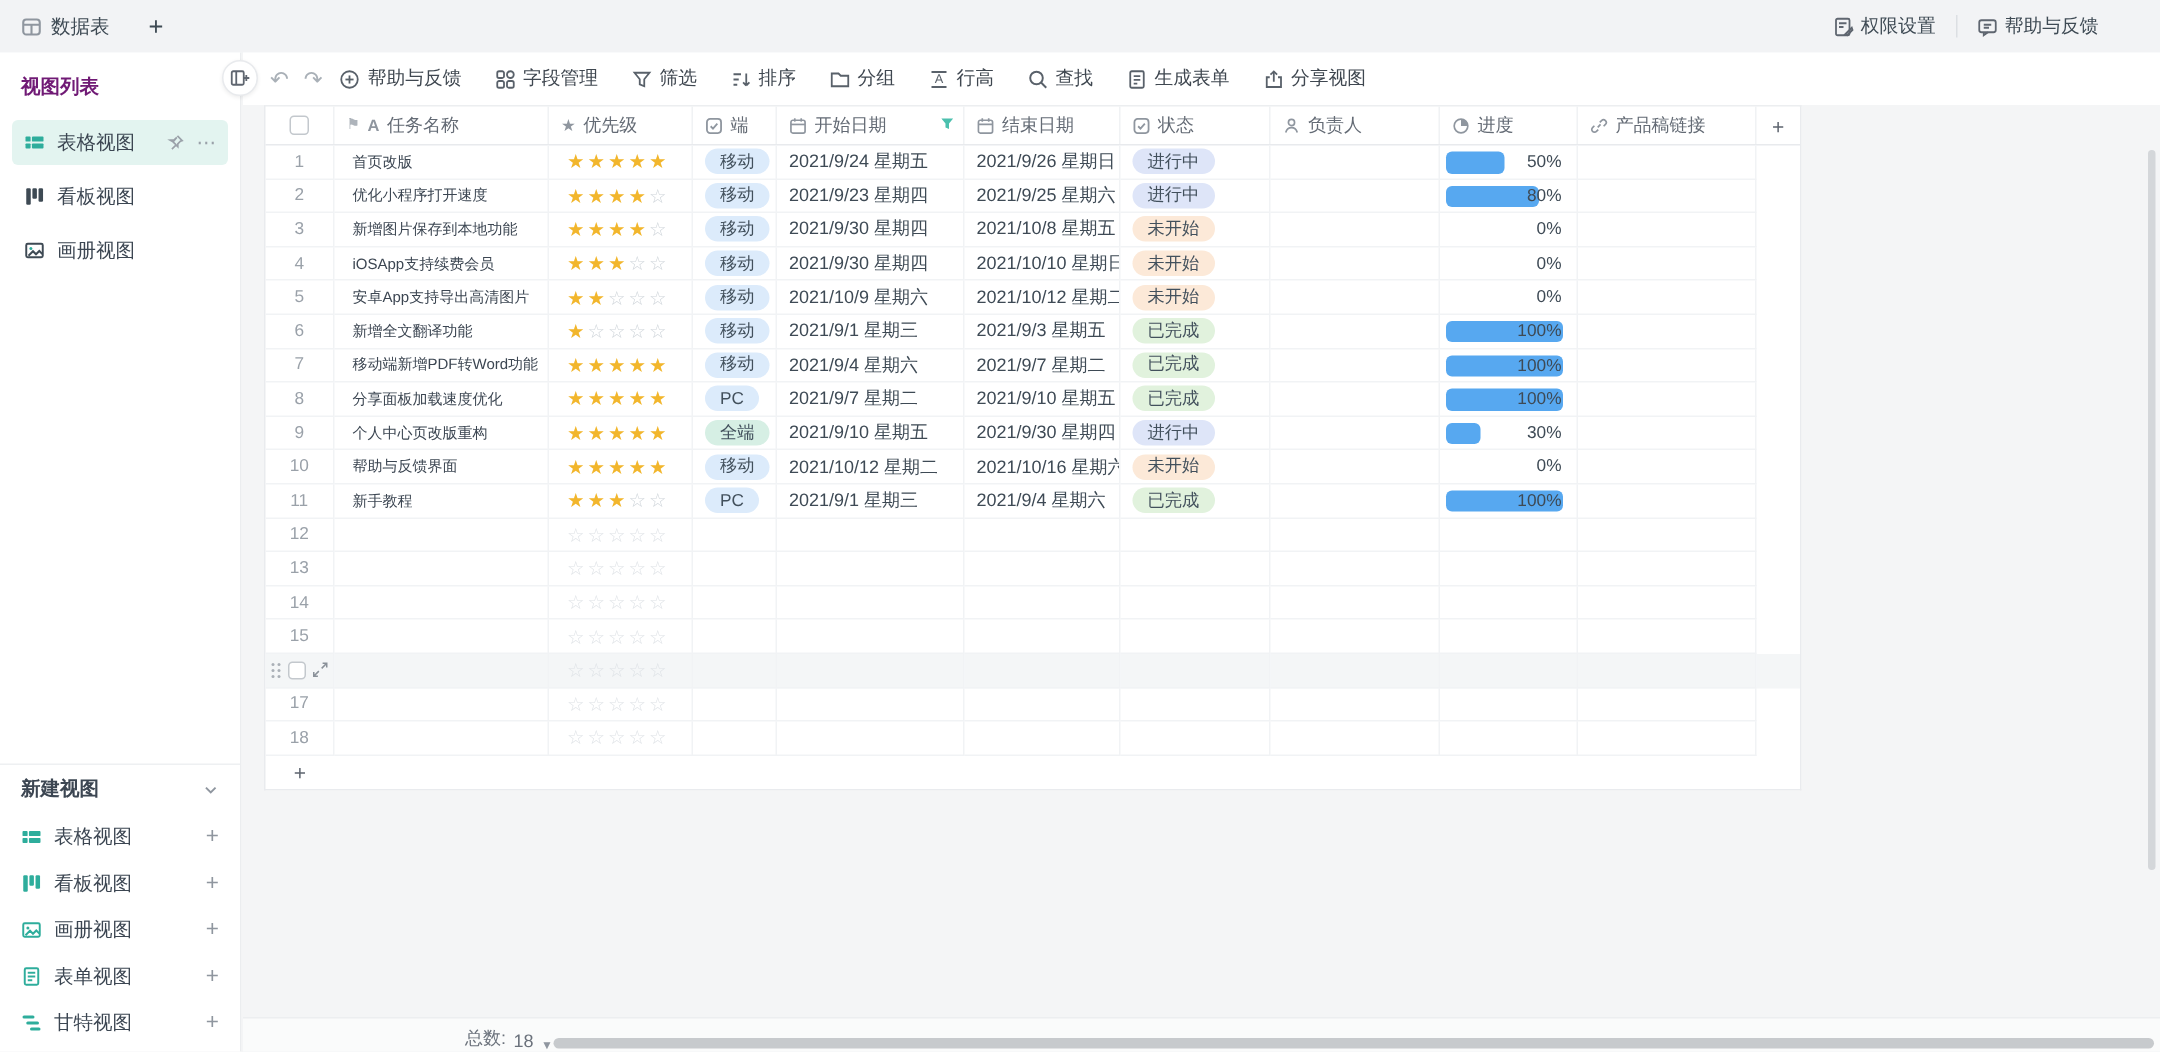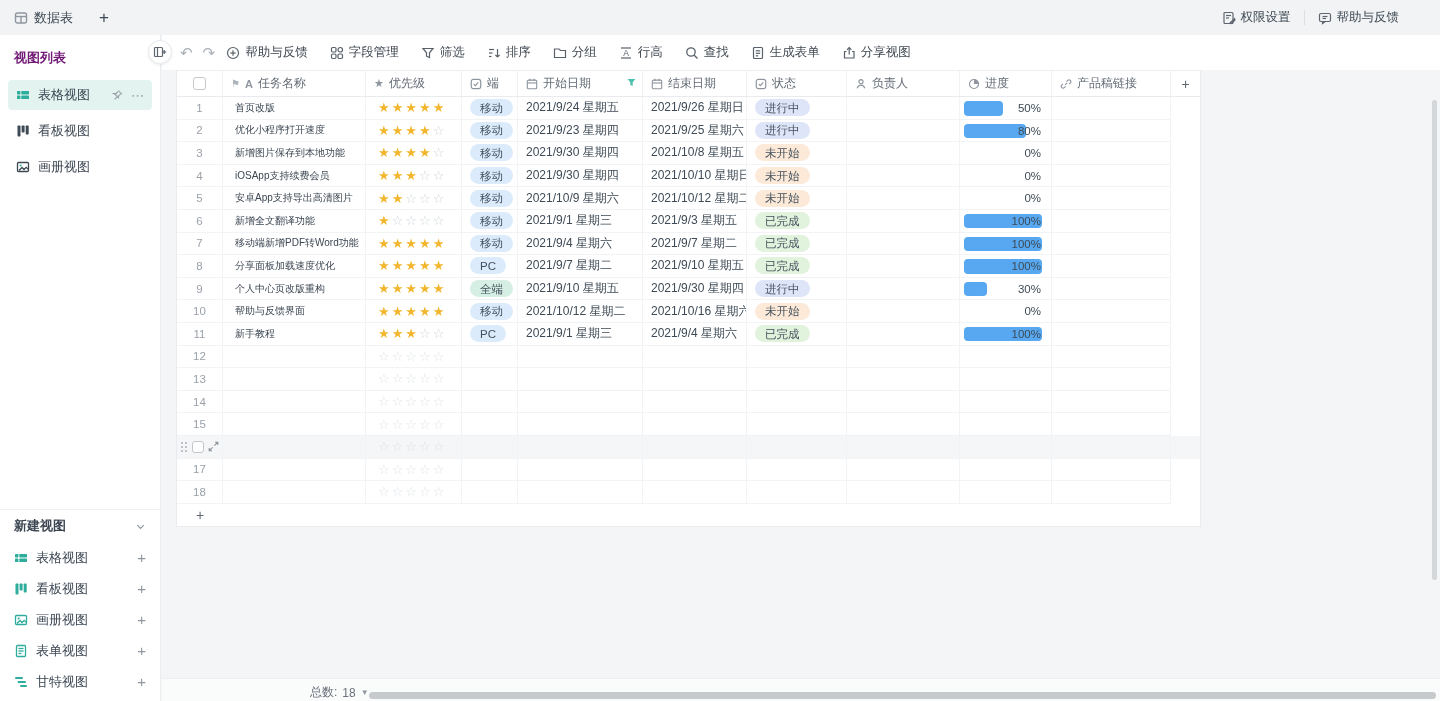--- a/index.html
+++ b/index.html
@@ -67,21 +67,21 @@
   .c-prog { padding:0; }
   .pbar { position:absolute; left:4px; top:4px; height:14.5px; background:#57a8f0; border-radius:4px; }
   .plabel { position:absolute; right:10px; top:4px; font-size:11.5px; color:#3e4a55; line-height:15px; }
   .tr.hover .td { background:#f4f6f7; }
   .c-hovertools { justify-content:flex-start; gap:4px; padding:0 3px; }
   .addrow { height:22px; display:flex; align-items:center; border-top:none; }
   .addrow .plus-cell { width:46px; display:flex; justify-content:center; color:#5f6670; font-size:14px; cursor:pointer; }
 
   
   .footer { position:absolute; left:0; right:0; bottom:0; height:23px; background:#fafbfb; border-top:1px solid #eceef0; }
-  .footer-count { position:absolute; left:148px; top:5px; font-size:12px; color:#6b727c; display:flex; gap:5px; align-items:center; cursor:pointer; }
+  .footer-count { position:absolute; left:148px; top:5px; font-size:12px; color:#6b727c; display:flex; gap:5px; align-items:flex-end; cursor:pointer; }
   .footer-count .caret { font-size:8px; color:#8f969f; }
   .hscrollbar { position:absolute; left:207px; right:4px; bottom:2px; height:7px; background:#c7cacd; border-radius:4px; cursor:pointer; }
   .vscrollbar { position:absolute; right:3px; top:65px; height:480px; width:5px; background:#d4d7da; border-radius:3px; cursor:pointer; }
 </style>
 </head>
 <body>
 
 <div class="topbar">
   <div class="tab">
     <span class="icon">

